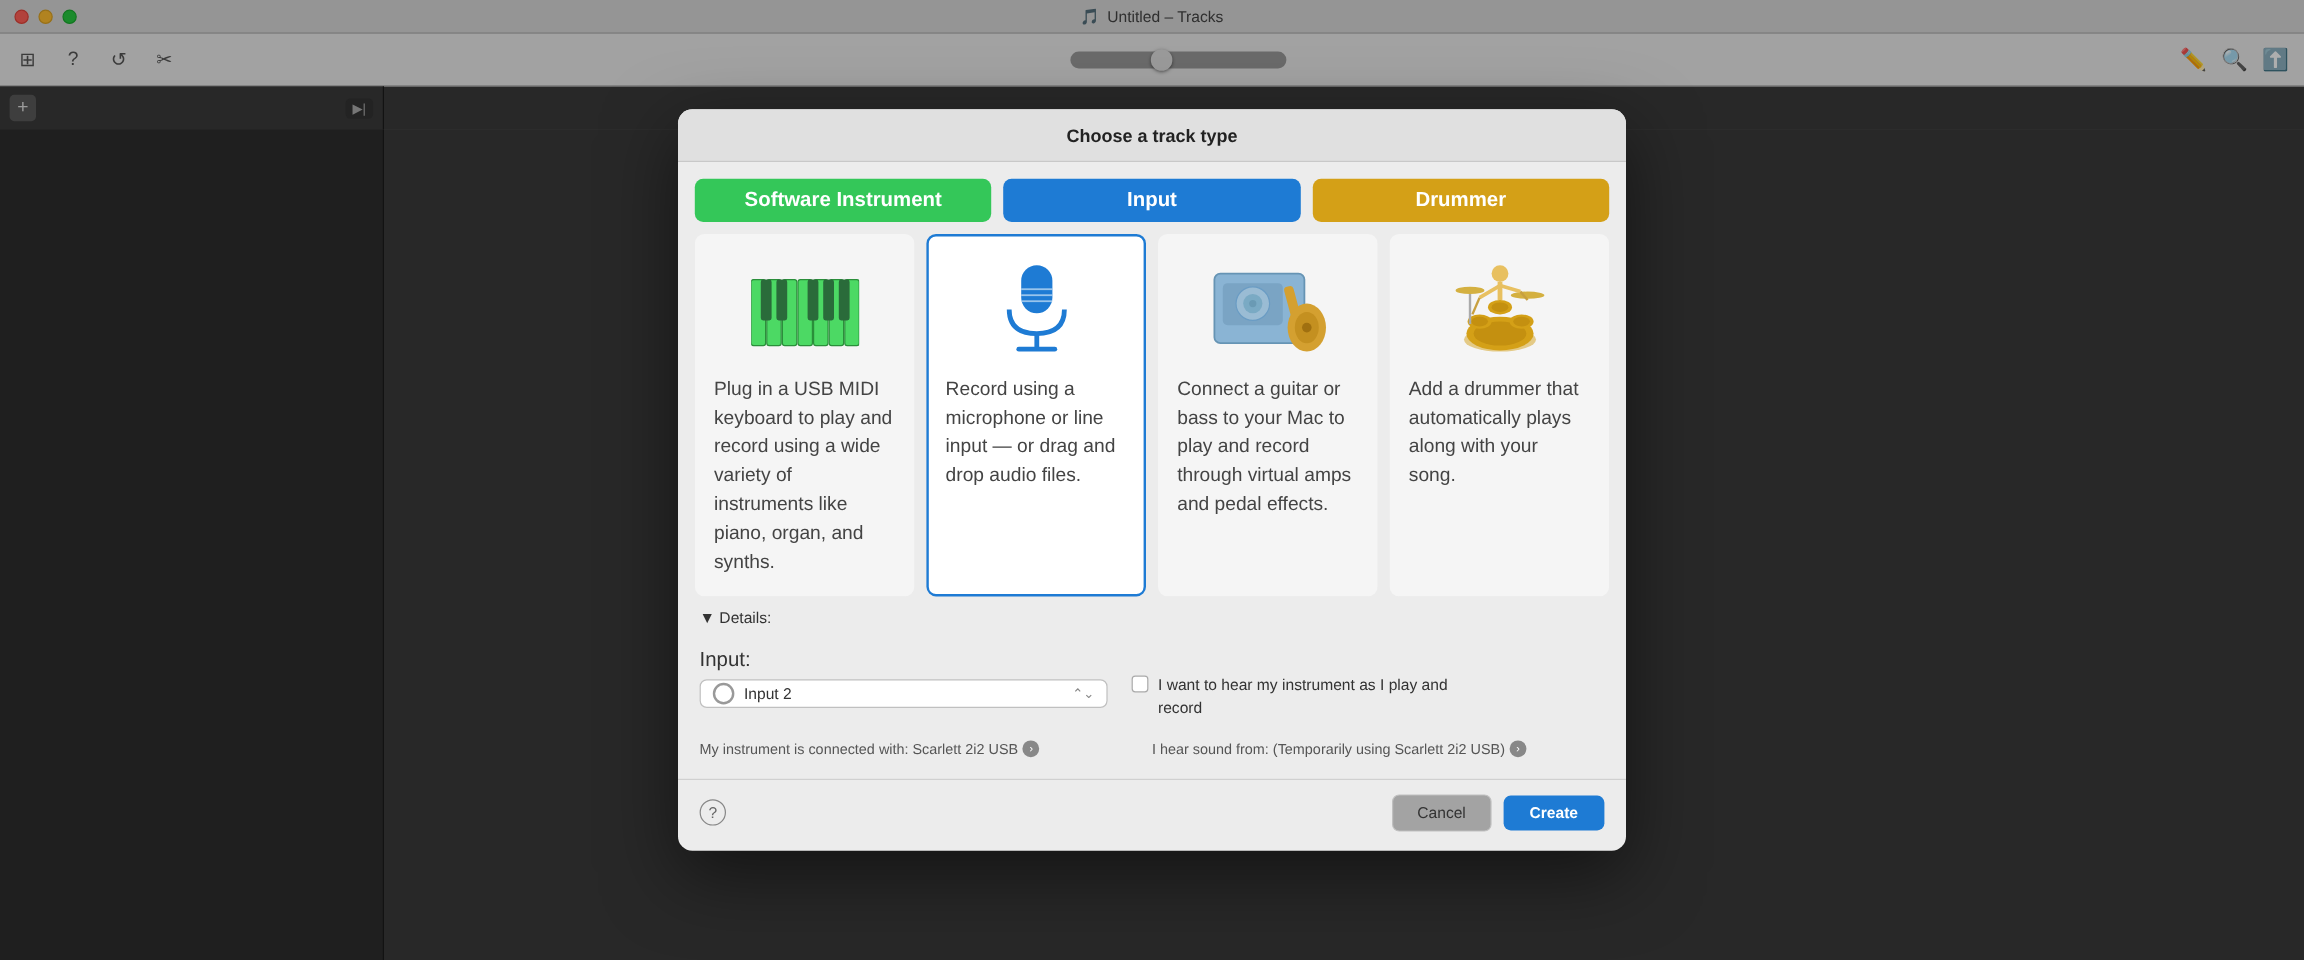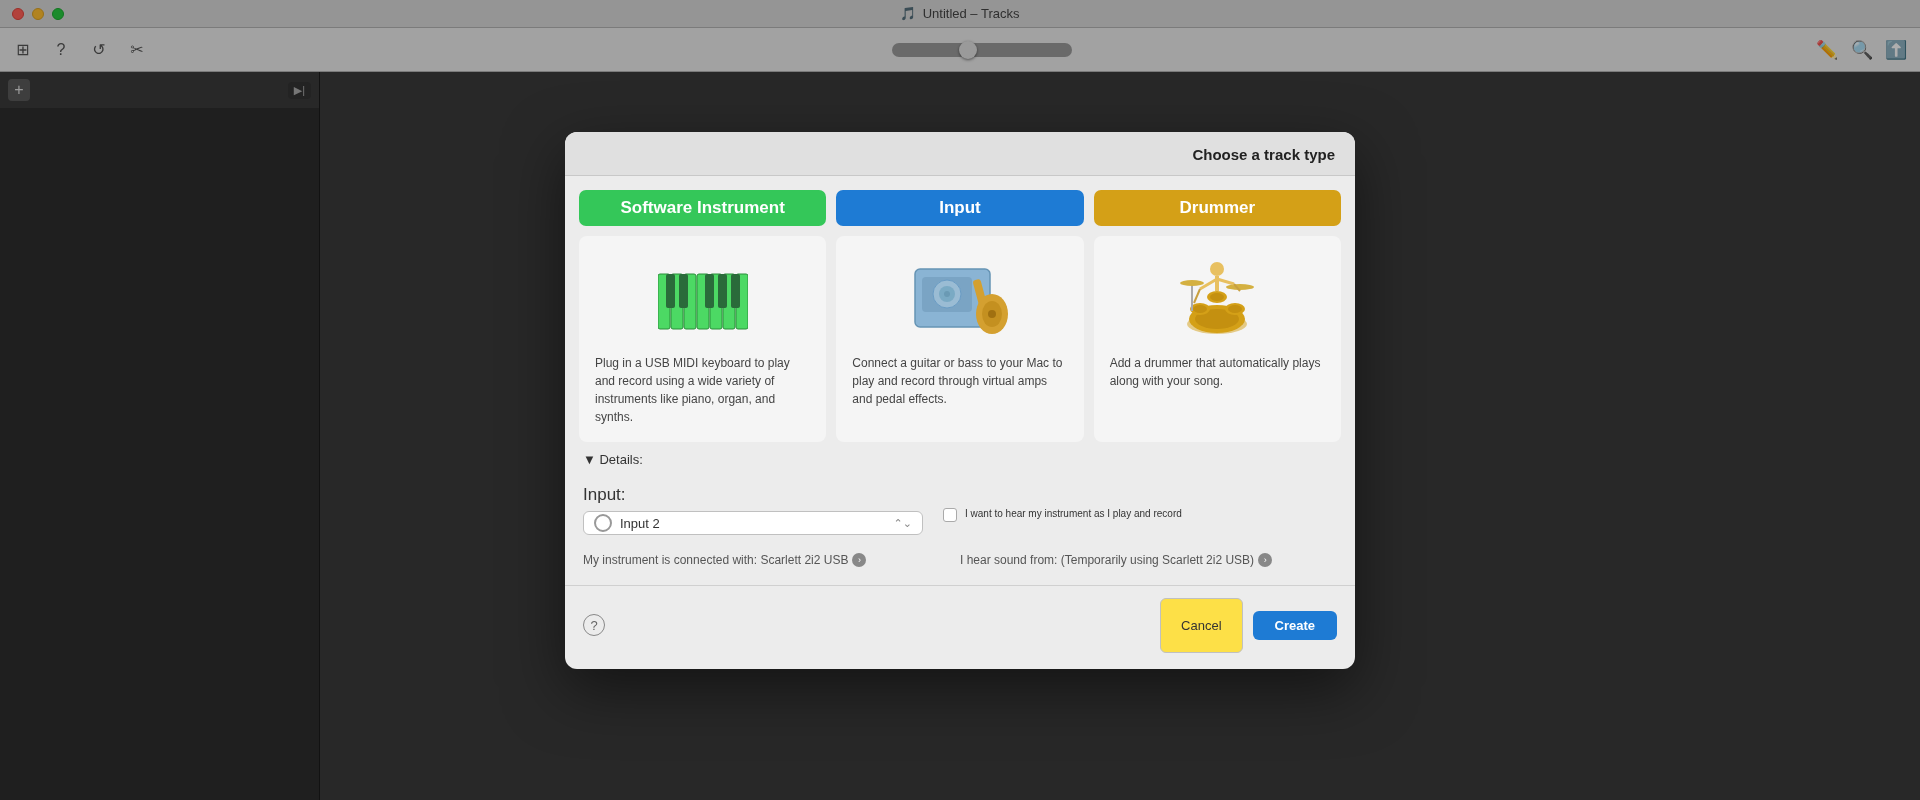--- a/index.html
+++ b/index.html
@@ -122,21 +122,20 @@
       background: #e0e0e0;
       padding: 14px 20px 12px;
       text-align: center;
       border-bottom: 1px solid #c8c8c8;
     }
 
     .modal-title {
       font-size: 15px;
       font-weight: 600;
       color: #222;
-      text-align: right;
     }
 
     
     .track-type-buttons {
       display: flex;
       padding: 14px 14px 10px;
       gap: 10px;
     }
 
     .track-type-btn {
@@ -193,21 +192,21 @@
     .card-icon {
       width: 100px;
       height: 90px;
       display: flex;
       align-items: center;
       justify-content: center;
       margin-bottom: 10px;
     }
 
     .card-desc {
-      font-size: 12px;
+      font-size: 16px;
       color: #444;
       line-height: 1.5;
       text-align: left;
       width: 100%;
     }
 
     
     .details-section {
       padding: 10px 18px 0;
     }
@@ -293,21 +292,21 @@
       width: 14px;
       height: 14px;
       border: 1.5px solid #aaa;
       border-radius: 3px;
       background: white;
       margin-top: 1px;
       flex-shrink: 0;
     }
 
     .checkbox-label {
-      font-size: 10px;
+      font-size: 13px;
       color: #333;
       max-width: 280px;
       line-height: 1.4;
     }
 
     
     .info-rows {
       display: flex;
       gap: 0;
       padding: 6px 0 10px;
@@ -357,24 +356,24 @@
       color: #666;
       font-size: 13px;
       display: flex;
       align-items: center;
       justify-content: center;
       cursor: pointer;
       margin-right: auto;
     }
 
     .cancel-btn {
-      padding: 19px 20px;
+      padding: 7px 20px;
       border-radius: 6px;
       border: 1px solid #c0c0c0;
-      background: #fde047;
+      background: #a3a3a3;
       font-size: 13px;
       color: #333;
       cursor: pointer;
     }
 
     .create-btn {
       padding: 7px 22px;
       border-radius: 6px;
       border: none;
       background: #1e7bd4;
@@ -488,20 +487,40 @@
             <rect x="8" y="10" width="9" height="34" rx="2" fill="#2a6b3a"></rect>
             <rect x="21" y="10" width="9" height="34" rx="2" fill="#2a6b3a"></rect>
             <rect x="47" y="10" width="9" height="34" rx="2" fill="#2a6b3a"></rect>
             <rect x="60" y="10" width="9" height="34" rx="2" fill="#2a6b3a"></rect>
             <rect x="73" y="10" width="9" height="34" rx="2" fill="#2a6b3a"></rect>
           </svg>
         </div>
         <div class="card-desc">Plug in a USB MIDI keyboard to play and record using a wide variety of instruments like piano, organ, and synths.</div>
       </div>
 
+      <div class="track-card selected">
+        <div class="card-icon">
+
+          <svg width="70" height="85" viewBox="0 0 70 85">
+
+            <rect x="22" y="5" width="26" height="40" rx="13" fill="#1e7bd4"></rect>
+
+            <path d="M12 42 Q12 62 35 62 Q58 62 58 42" stroke="#1e7bd4" stroke-width="4" fill="none"></path>
+
+            <line x1="35" y1="62" x2="35" y2="75" stroke="#1e7bd4" stroke-width="4"></line>
+
+            <line x1="20" y1="75" x2="50" y2="75" stroke="#1e7bd4" stroke-width="4" stroke-linecap="round"></line>
+
+            <line x1="22" y1="25" x2="48" y2="25" stroke="#cce4f7" stroke-width="1.5" opacity="0.7"></line>
+            <line x1="22" y1="30" x2="48" y2="30" stroke="#cce4f7" stroke-width="1.5" opacity="0.7"></line>
+            <line x1="22" y1="35" x2="48" y2="35" stroke="#cce4f7" stroke-width="1.5" opacity="0.7"></line>
+          </svg>
+        </div>
+        <div class="card-desc">Record using a microphone or line input — or drag and drop audio files.</div>
+      </div>
 
       <div class="track-card">
         <div class="card-icon">
 
           <svg width="100" height="80" viewBox="0 0 100 80">
 
             <rect x="5" y="10" width="75" height="58" rx="5" fill="#8ab4d4" stroke="#6694b4" stroke-width="1.5"></rect>
             <rect x="12" y="18" width="50" height="35" rx="4" fill="#7aa4c4"></rect>
 
             <circle cx="37" cy="35" r="14" fill="#9abcd4" stroke="#6a9cc4" stroke-width="1"></circle>

